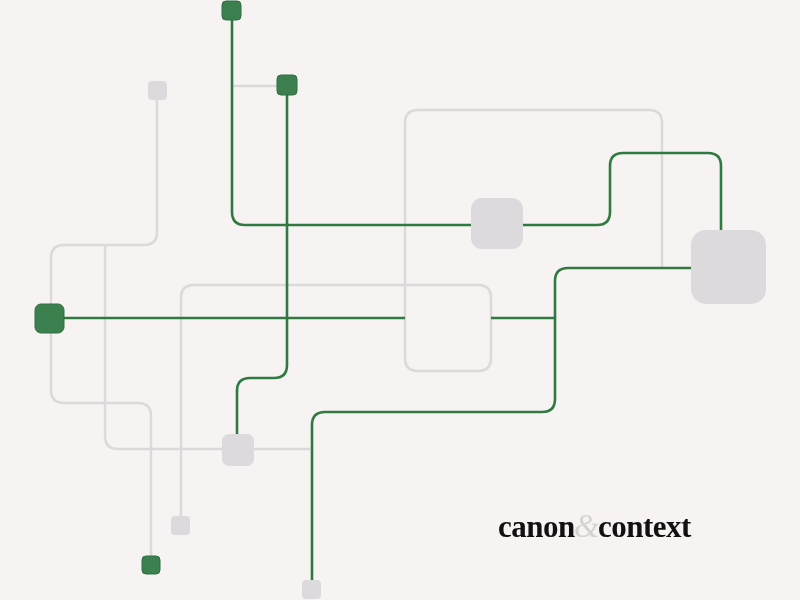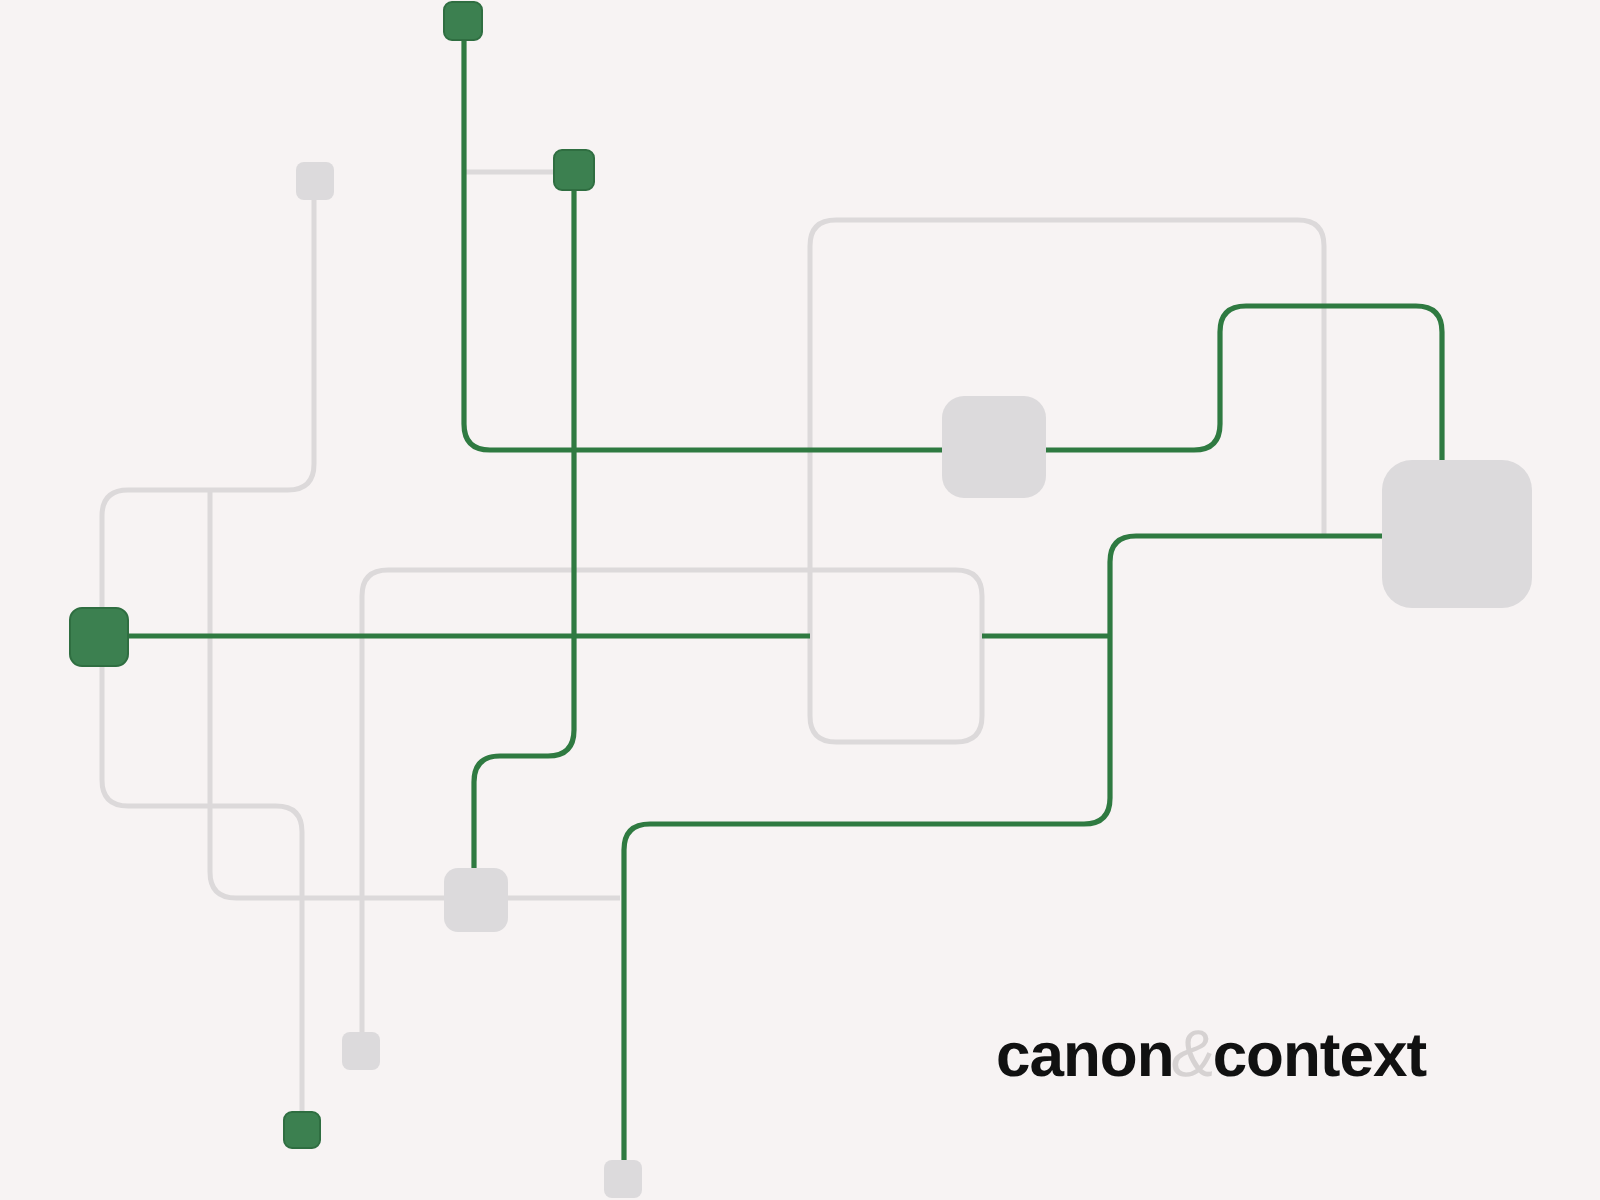--- a/index.html
+++ b/index.html
@@ -2,21 +2,21 @@
 <html><head>
   <meta charset="utf-8">
   <style>
     html, body { margin: 0; padding: 0; }
     body { width: 800px; height: 600px; background: #f7f3f3; overflow: hidden; position: relative; }
     #art { position: absolute; left: 0; top: 0; width: 800px; height: 600px; }
     .g { stroke: #dcd9da; stroke-width: 2.5; fill: none; }
     .gr { stroke: #2f7a41; stroke-width: 2.6; fill: none; }
     .ng { fill: #dcdadc; }
     .nr { fill: #3c8050; stroke: #2f6e41; stroke-width: 1; }
-    .logo { position: absolute; left: 498px; top: 508px; font-family: Liberation Sans, sans-serif; font-weight: bold; font-size: 31px; letter-spacing: -0.5px; color: #111111; white-space: nowrap; }
+    .logo { position: absolute; left: 498px; top: 508px; font-family: Liberation Serif, serif; font-weight: bold; font-size: 31px; letter-spacing: -0.5px; color: #111111; white-space: nowrap; }
     .amp { color: #d6d2d2; font-style: italic; font-weight: normal; font-size: 33px; margin: 0 -1px; }
   </style>
 </head>
 <body>
 
 <svg id="art" viewBox="0 0 800 600" xmlns="http://www.w3.org/2000/svg">
 
   <g>
     <path class="g" d="M157 90 V232 Q157 245 144 245 H64 Q51 245 51 258 V390 Q51 403 64 403 H138 Q151 403 151 416 V565"></path>
     <path class="g" d="M105 245 V436 Q105 449 118 449 H310"></path>

